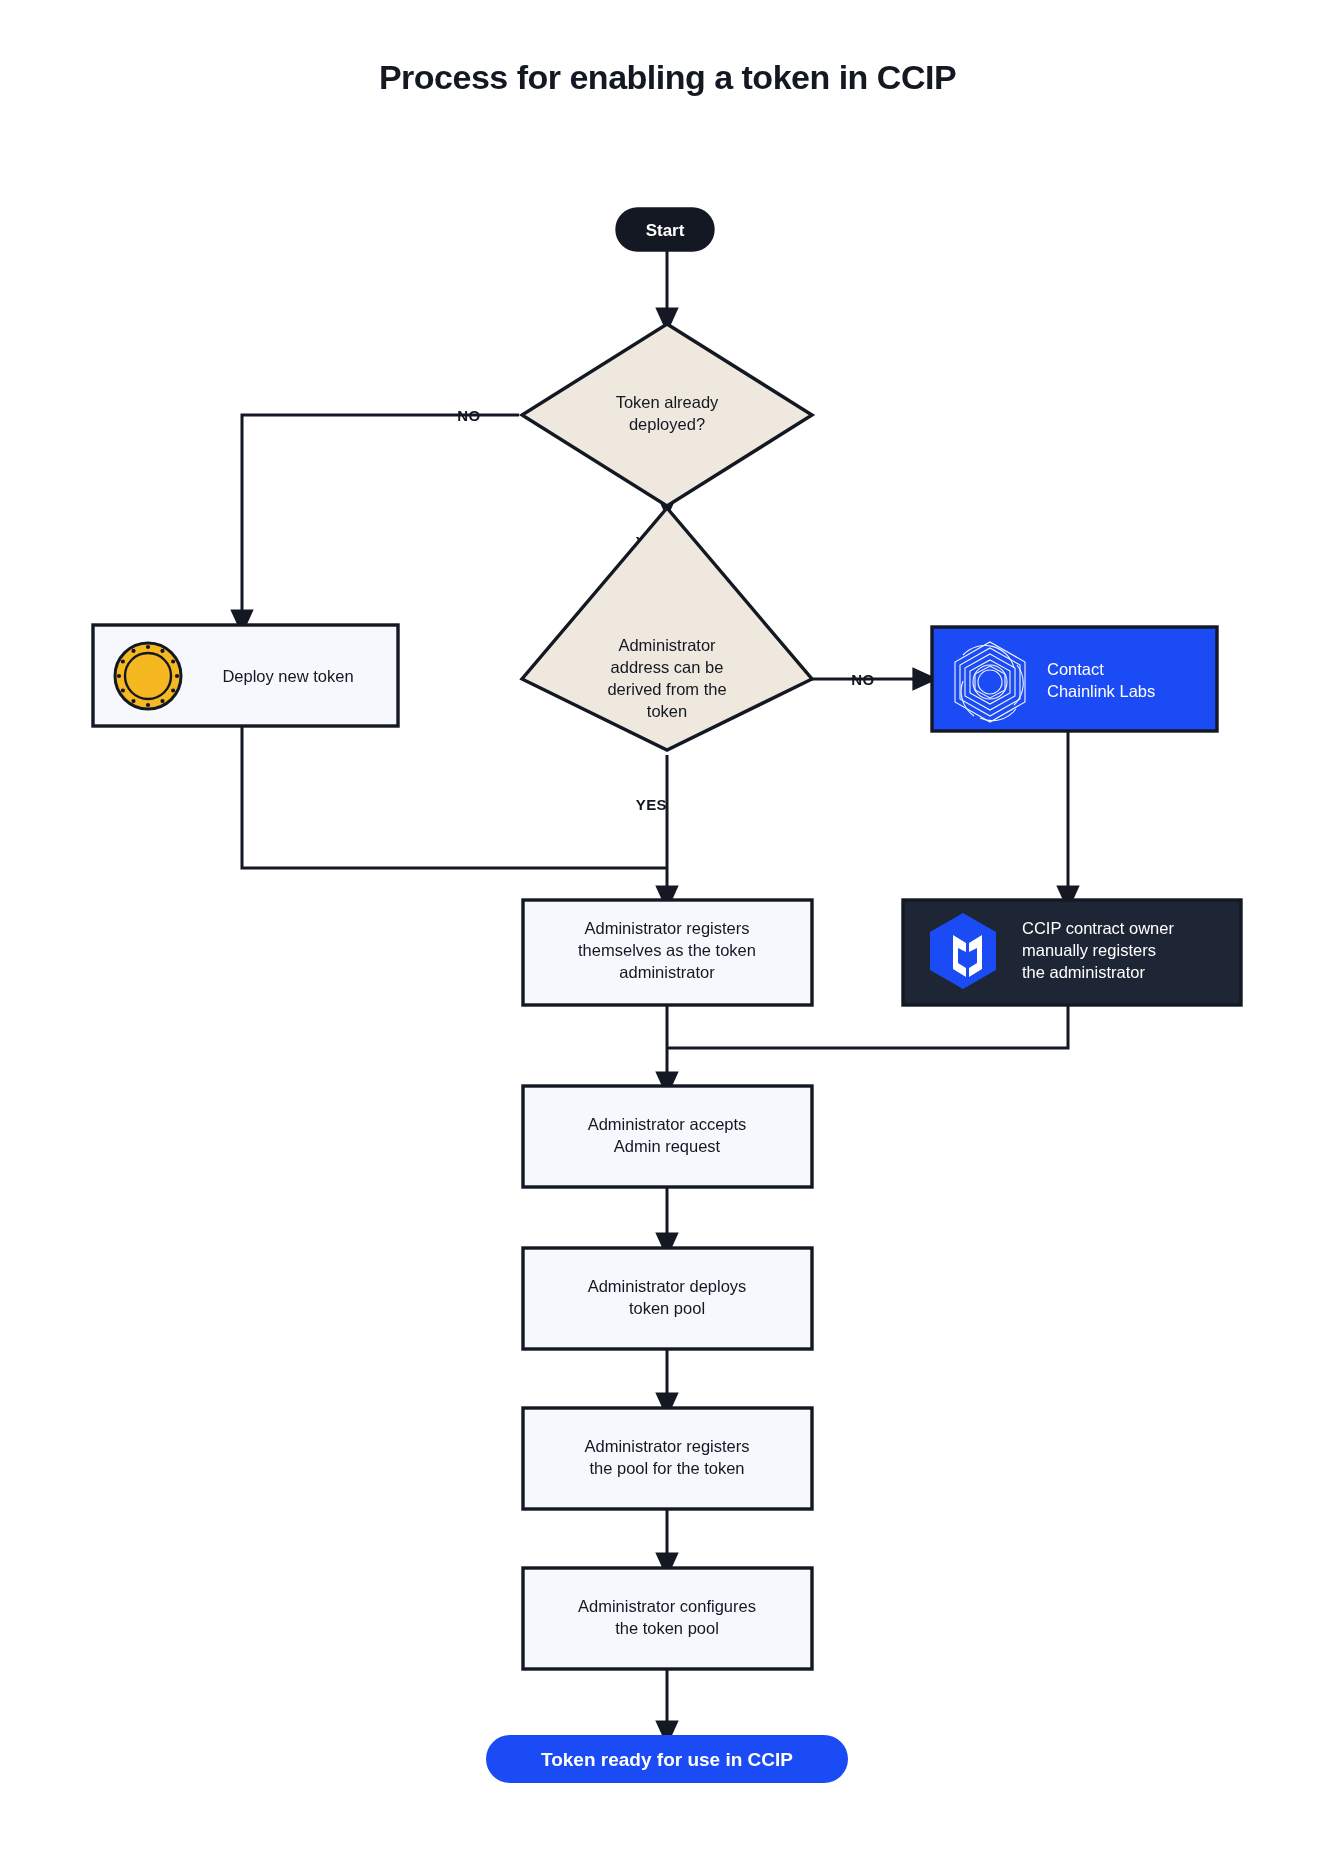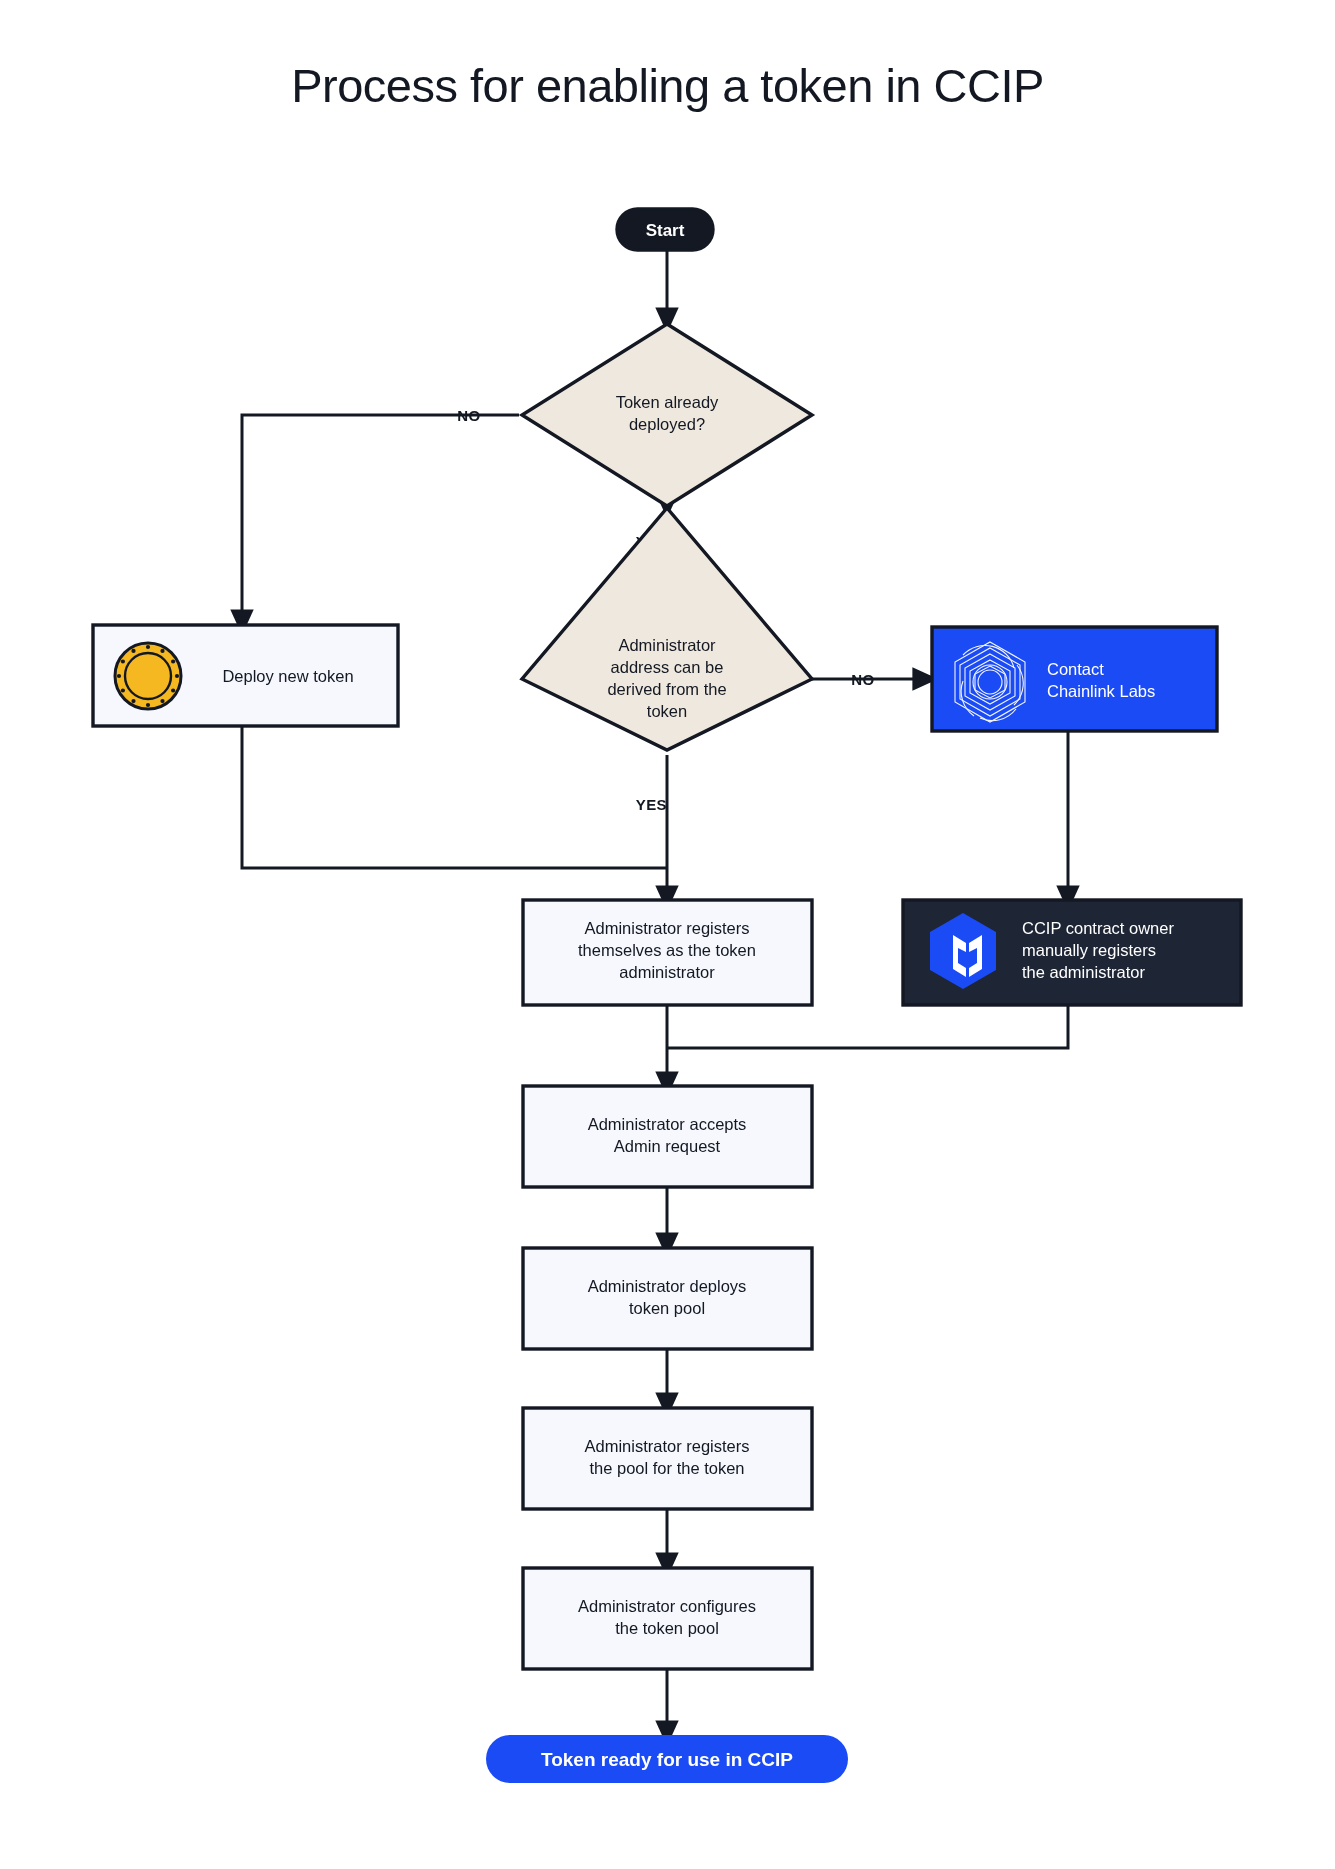--- a/index.html
+++ b/index.html
@@ -14,22 +14,22 @@
     color: #131823;
     overflow: hidden;
     position: relative;
   }
   #chart-title {
     position: absolute;
     top: 58px;
     left: 0;
     width: 1335px;
     text-align: center;
-    font-size: 47px;
-    font-weight: normal;
+    font-size: 34px;
+    font-weight: bold;
     letter-spacing: -0.5px;
     color: #131823;
   }
   svg#flow {
     position: absolute;
     top: 0;
     left: 0;
   }
   .node-text {
     font-family: "Liberation Sans", sans-serif;

